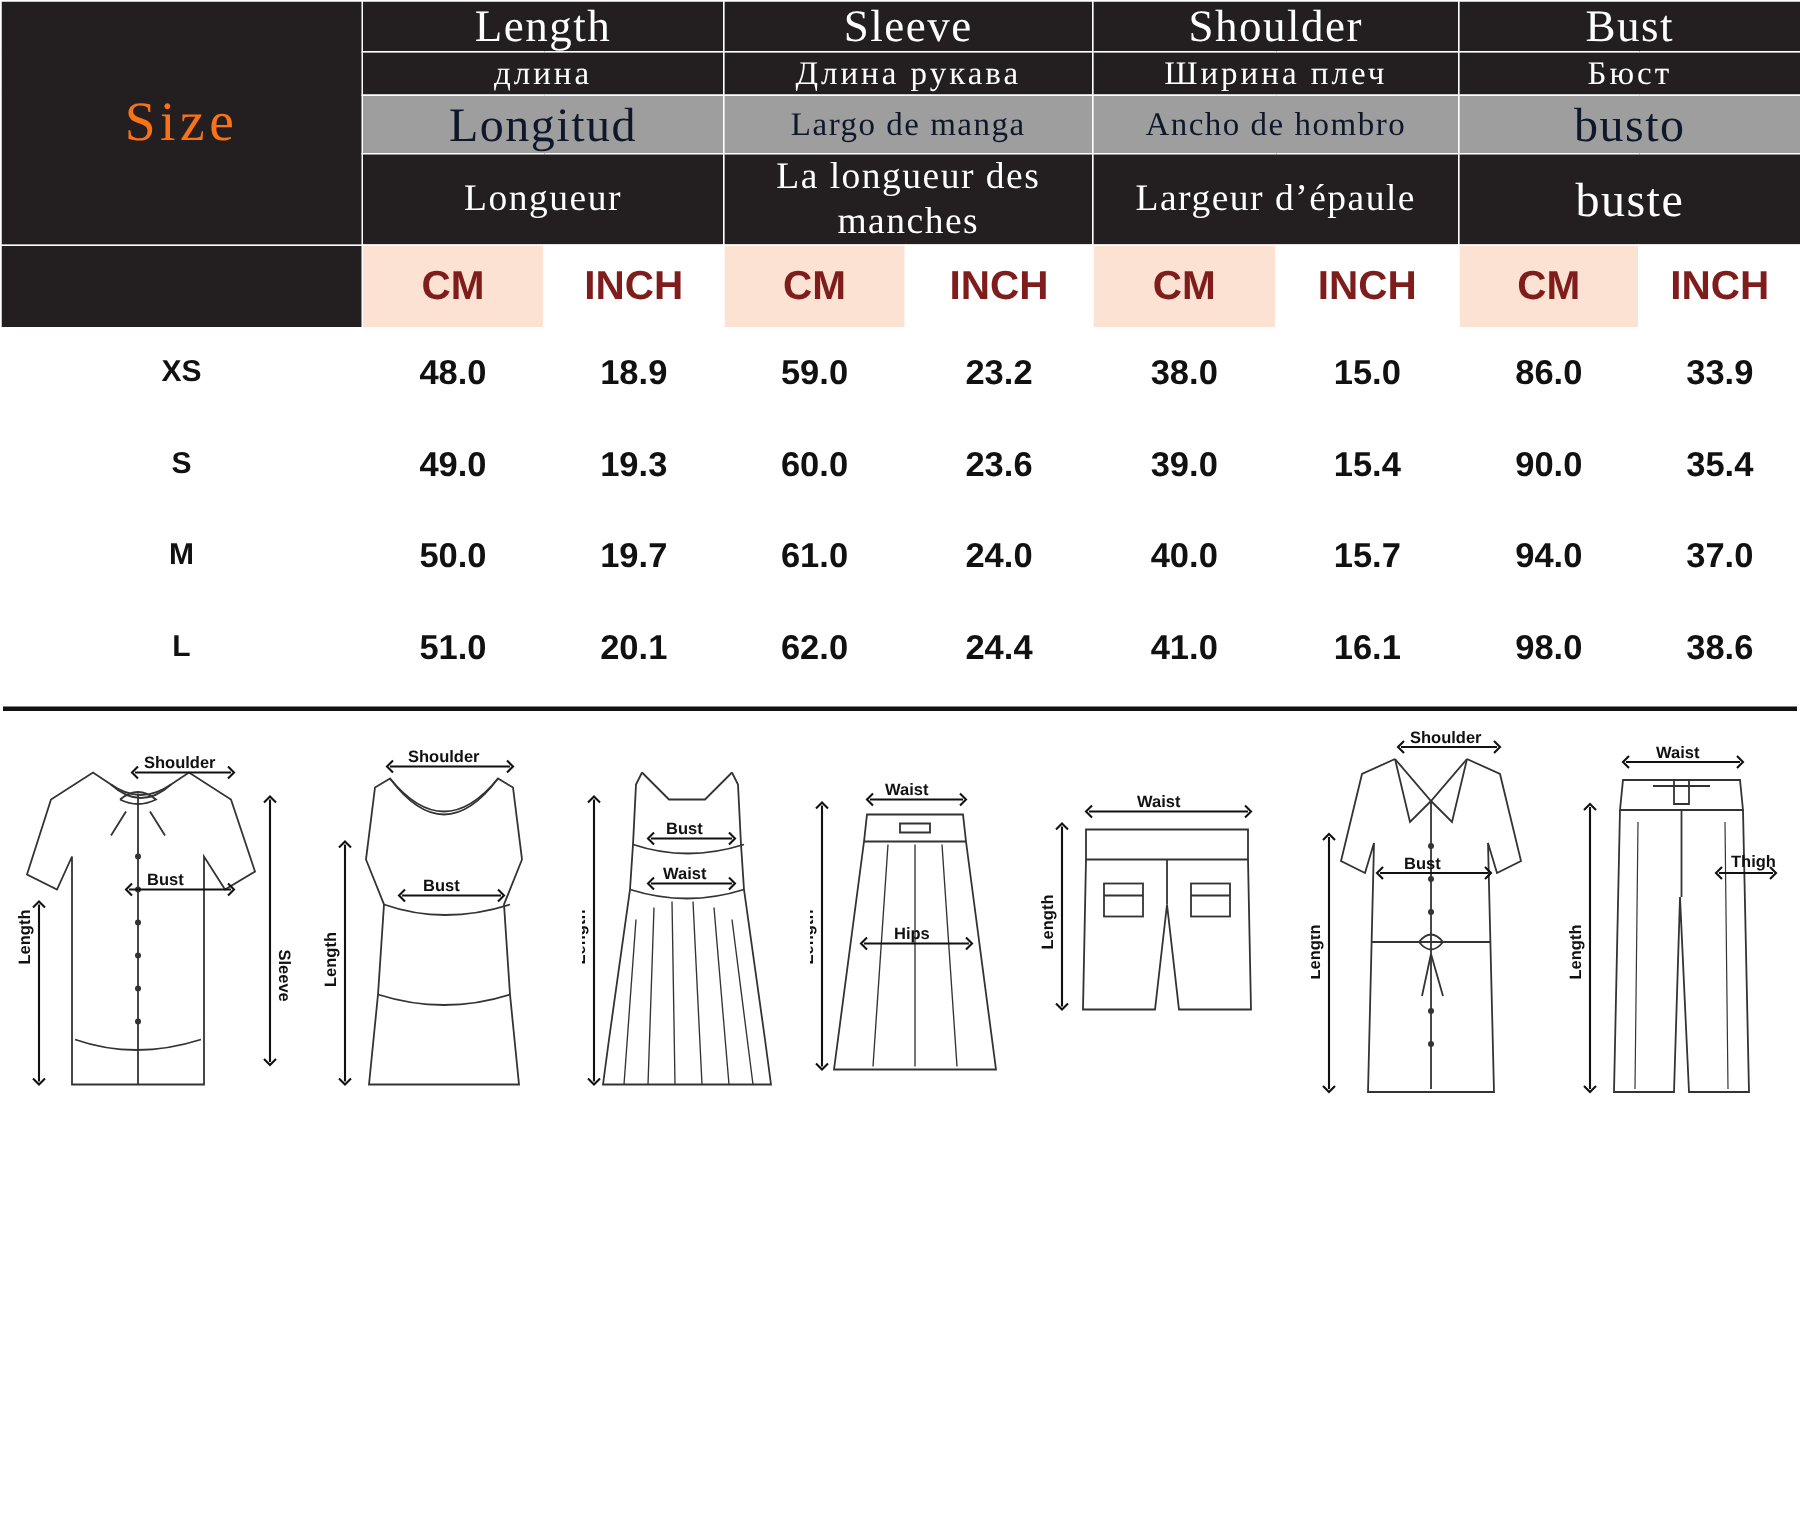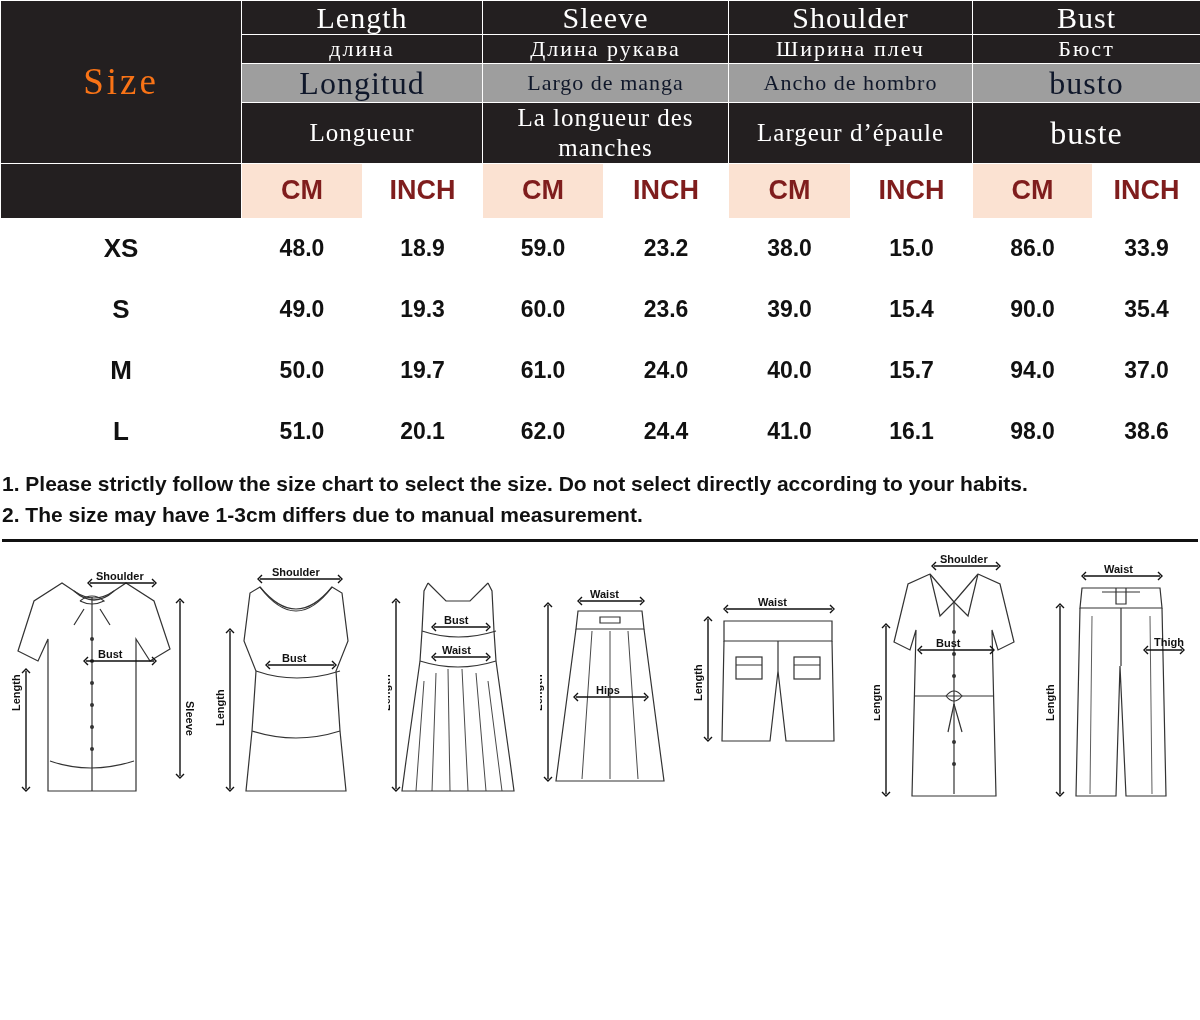--- a/index.html
+++ b/index.html
@@ -84,21 +84,21 @@
     height: 54px;
     border: 1px solid #1a1a1a;
   }
   .unit-cell.alt {
     background: #ffffff;
     margin-top: 10px;
   }
   .row-label {
     background: #ffffff;
     color: #111;
-    font-size: 26px;
+    font-size: 20px;
     font-weight: bold;
     border: 1px solid #1a1a1a;
   }
   .data-cell {
     background: #ffffff;
     color: #111;
     font-size: 23px;
     font-weight: bold;
     height: 60px;
     border: 1px solid #1a1a1a;
@@ -244,24 +244,20 @@
         <td class="data-cell">62.0</td>
         <td class="data-cell">24.4</td>
         <td class="data-cell">41.0</td>
         <td class="data-cell">16.1</td>
         <td class="data-cell">98.0</td>
         <td class="data-cell">38.6</td>
       </tr>
     </tbody>
   </table>
 
-  <div class="notes">
-    <p>1. Please strictly follow the size chart to select the size. Do not select directly according to your habits.</p>
-    <p>2. The size may have 1-3cm differs due to manual measurement.</p>
-  </div>
 
   <div class="howto">
     <hr class="howto-rule">
 
     <div class="figures">
 
       <svg width="200" height="250" viewBox="0 0 200 250">
         <g fill="none" stroke="#333" stroke-width="1.2">
           <path d="M70 30 L58 22 L30 40 L14 90 L34 100 L44 78 L44 230 L132 230 L132 78 L146 100 L166 88 L150 40 L122 22 L110 30 Q90 44 70 30 Z"></path>
           <path d="M70 30 Q90 48 110 30"></path>

